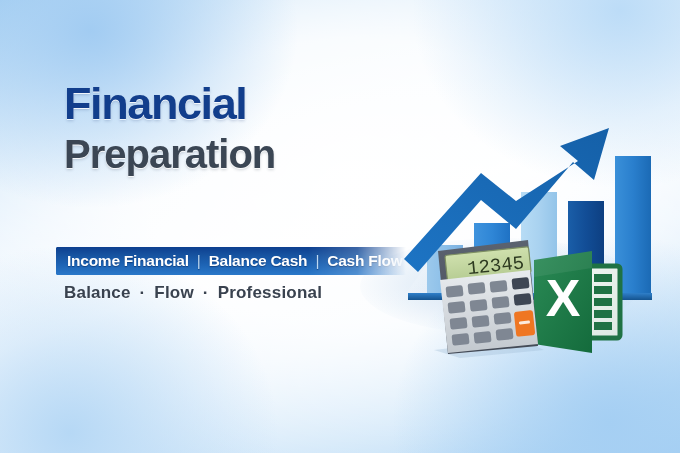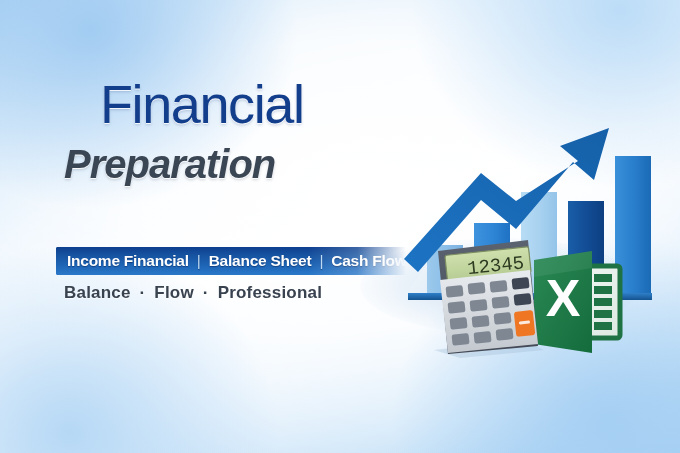--- a/index.html
+++ b/index.html
@@ -21,35 +21,33 @@
   .c-bl{left:-140px;bottom:-170px;width:420px;height:380px;
     background:radial-gradient(ellipse at center,#b6d8f5 0%, rgba(182,216,245,0) 70%);}
   .c-br{right:-150px;bottom:-160px;width:440px;height:380px;
     background:radial-gradient(ellipse at center,#a5cff3 0%, rgba(165,207,243,0) 70%);}
   .c-tr{right:-150px;top:-170px;width:420px;height:360px;
     background:radial-gradient(ellipse at center,#bcdcf7 0%, rgba(188,220,247,0) 70%);}
 
   
   #textblock{position:absolute;left:64px;top:78px;width:380px;}
   .line1{
-    font-size:54px;line-height:52px;font-weight:normal;color:#123e8c;
+    font-size:45px;line-height:52px;font-weight:bold;color:#123e8c;
     letter-spacing:-1.4px;
     text-shadow:0 1px 0 rgba(255,255,255,.85), 0 2px 3px rgba(30,60,120,.22);
-    margin-left:36px;
   }
   .line2{
     font-size:44px;line-height:50px;font-weight:bold;color:#3b4654;
     letter-spacing:-1.1px;margin-top:1px;
     text-shadow:0 1px 0 rgba(255,255,255,.85), 0 2px 3px rgba(40,50,70,.2);
   }
   .line3{
     font-size:40px;line-height:46px;font-weight:bold;color:#3b4654;
-    letter-spacing:-1px;margin-top:11px;
+    letter-spacing:-1px;margin-top:1px;
     text-shadow:0 1px 0 rgba(255,255,255,.85), 0 2px 3px rgba(40,50,70,.2);
-    font-style:italic;
   }
 
   
   #ribbon{
     position:absolute;left:56px;top:247px;width:350px;height:28px;
     background:linear-gradient(180deg,#0d3f8f 0%,#16529f 28%,#1d63b4 62%,#2a78c9 100%);
     box-shadow:0 2px 4px rgba(20,50,110,.30);
     border-radius:1px;
     -webkit-mask-image:linear-gradient(90deg,#000 0%,#000 72%,rgba(0,0,0,.82) 86%,rgba(0,0,0,0) 100%);
     mask-image:linear-gradient(90deg,#000 0%,#000 72%,rgba(0,0,0,.82) 86%,rgba(0,0,0,0) 100%);
@@ -226,21 +224,21 @@
 
   <div id="textblock">
     <div class="line1">Financial</div>
     <div class="line3">Preparation</div>
   </div>
 
   <div id="ribbon">
     <div class="rib-text">
       <span>Income Financial</span>
       <span class="sep">|</span>
-      <span>Balance Sheet</span>
+      <span>Balance Cash</span>
       <span class="sep">|</span>
       <span>Cash Flow</span>
     </div>
   </div>
 
   <div id="tagline">
     <span>Balance</span>
     <span class="dot">·</span>
     <span>Flow</span>
     <span class="dot">·</span>

